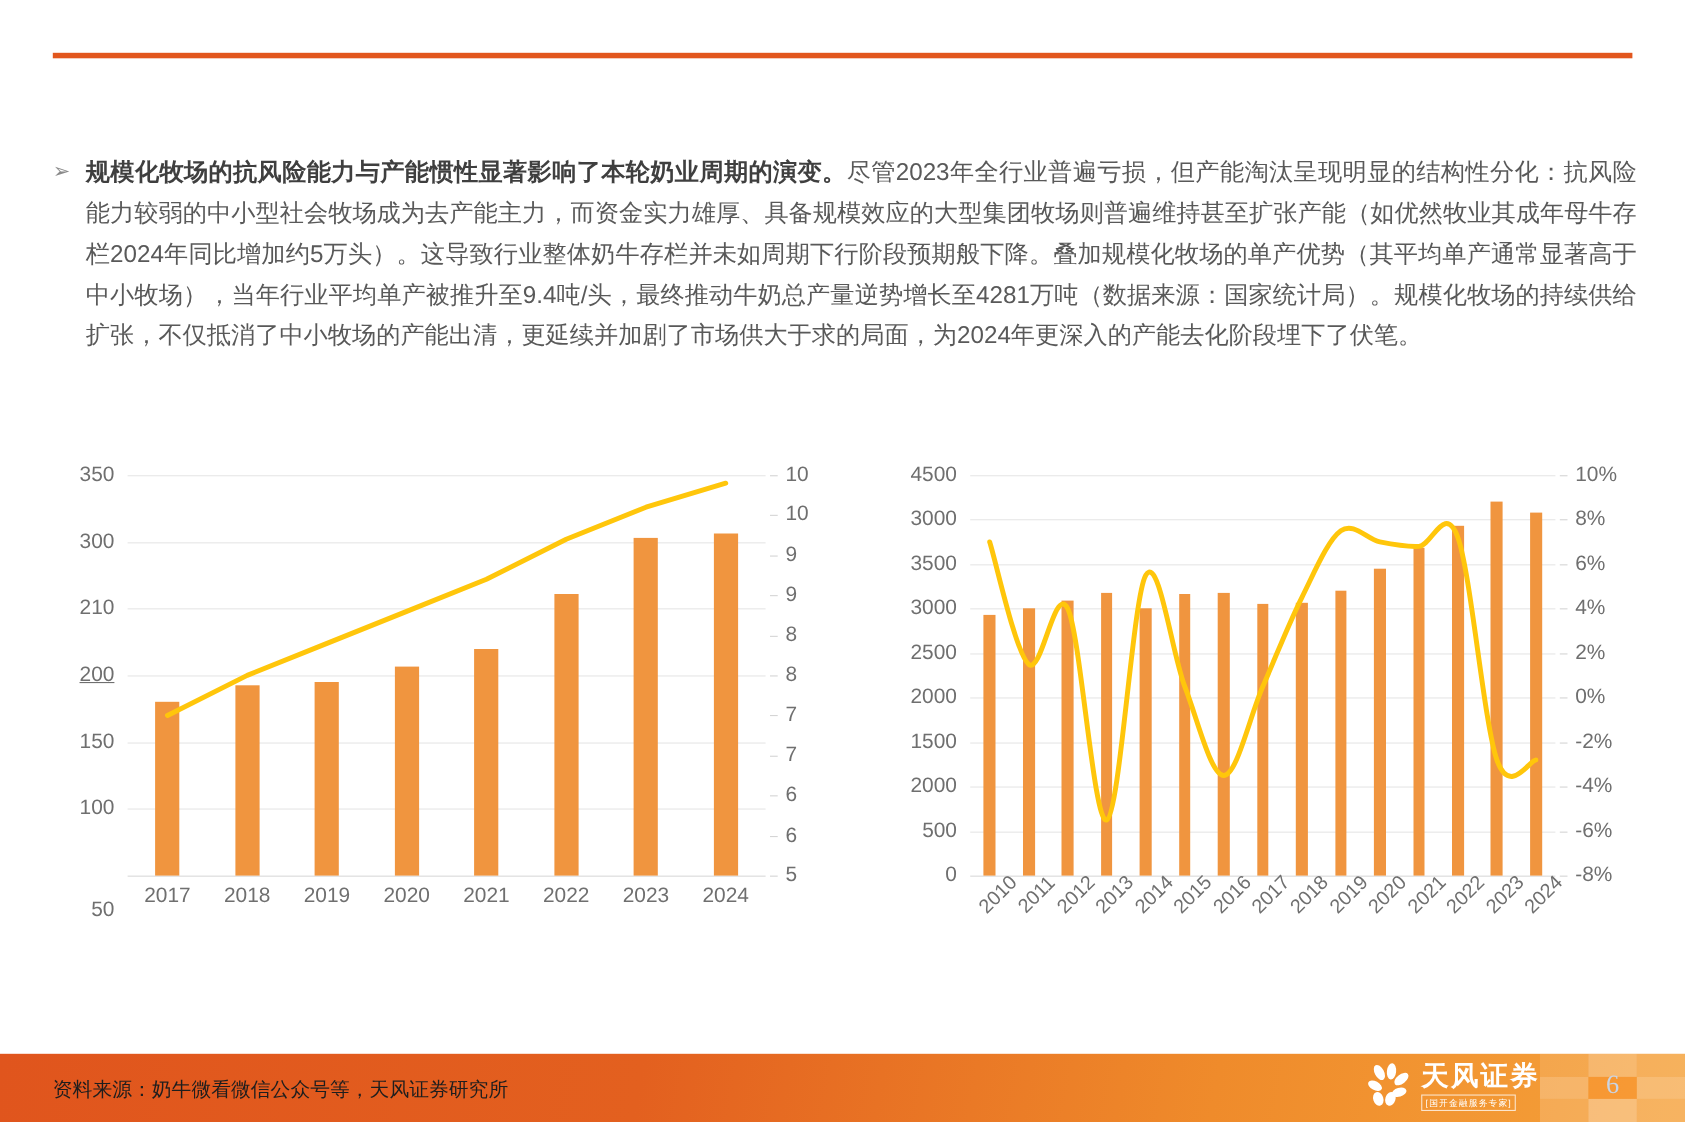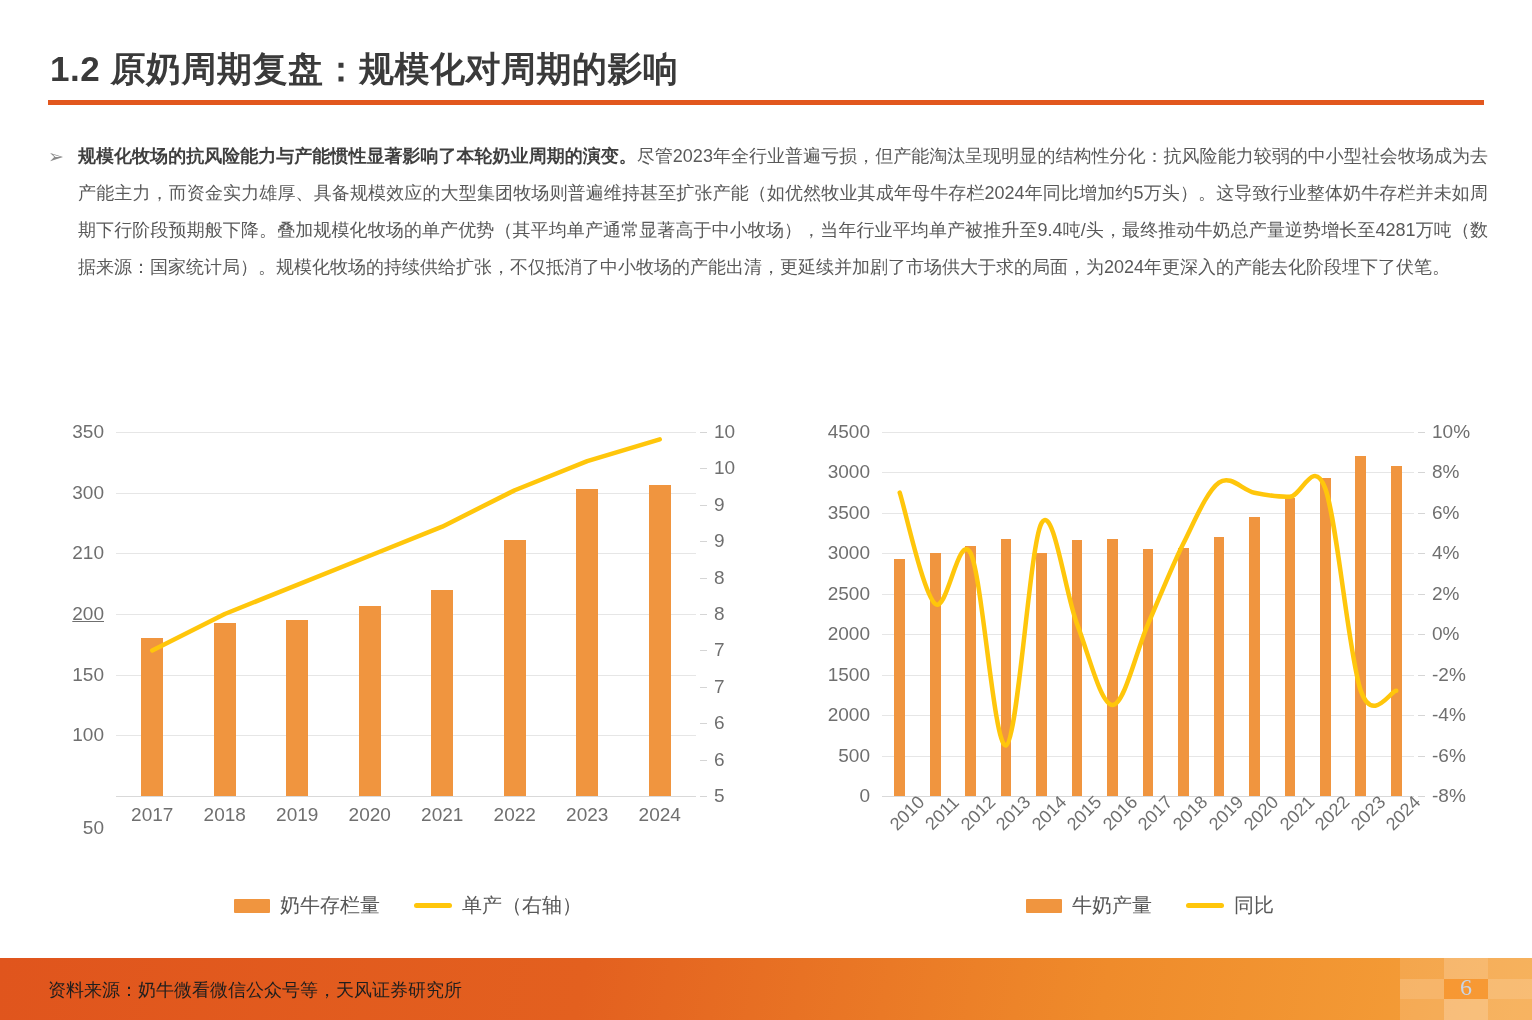--- a/index.html
+++ b/index.html
@@ -20,21 +20,21 @@
   }
   .title-rule{height:5px;background:#e2571e;width:1436px;}
 
   
   .body-wrap{position:absolute;left:48px;top:138px;width:1440px;display:flex;}
   .bullet-arrow{
     width:30px;flex:0 0 30px;color:#8a8a8a;font-size:19px;line-height:34px;
     padding-top:2px;text-align:left;
   }
   .para{
-    flex:1;font-size:18px;line-height:37px;color:#595959;
+    flex:1;font-size:22px;line-height:37px;color:#595959;
     text-align:justify;text-justify:inter-character;
   }
   .para b{color:#3f3f3f;font-weight:bold;}
 
   
   .panel{position:absolute;top:424px;}
   .panel-left{left:58px;width:700px;}
   .panel-right{left:800px;width:700px;}
   .fig-title{font-size:20px;color:#3a3a3a;margin:0 0 14px 6px;white-space:nowrap;}
   .fig-title .bold{font-weight:bold;}
@@ -100,21 +100,20 @@
     position:absolute;right:60px;top:16px;color:#c9d4e4;font-size:24px;
     font-family:"Liberation Serif",serif;
   }
 </style>
 </head>
 <body>
 
 <div class="slide">
 
   <div class="title-block">
-    <h1 class="slide-title">1.2 原奶周期复盘：规模化对周期的影响</h1>
     <div class="title-rule"></div>
   </div>
 
   <div class="body-wrap">
     <div class="bullet-arrow">➢</div>
     <div class="para">
       <b>规模化牧场的抗风险能力与产能惯性显著影响了本轮奶业周期的演变。</b><span>尽管2023年全行业普遍亏损，但产能淘汰呈现明显的结构性分化：抗风险能力较弱的中小型社会牧场成为去产能主力，而资金实力雄厚、具备规模效应的大型集团牧场则普遍维持甚至扩张产能（如优然牧业其成年母牛存栏2024年同比增加约5万头）。这导致行业整体奶牛存栏并未如周期下行阶段预期般下降。叠加规模化牧场的单产优势（其平均单产通常显著高于中小牧场），当年行业平均单产被推升至9.4吨/头，最终推动牛奶总产量逆势增长至4281万吨（数据来源：国家统计局）。规模化牧场的持续供给扩张，不仅抵消了中小牧场的产能出清，更延续并加剧了市场供大于求的局面，为2024年更深入的产能去化阶段埋下了伏笔。</span>
     </div>
   </div>
 
@@ -174,30 +173,20 @@
         <div class="ytick right" style="top: 153.6px; left: 656px;">8</div>
         <div class="tickmark" style="top: 153.6px; left: 642px;"></div>
         <div class="ytick right" style="top: 117.2px; left: 656px;">9</div>
         <div class="tickmark" style="top: 117.2px; left: 642px;"></div>
         <div class="ytick right" style="top: 80.8px; left: 656px;">9</div>
         <div class="tickmark" style="top: 80.8px; left: 642px;"></div>
         <div class="ytick right" style="top: 44.4px; left: 656px;">10</div>
         <div class="tickmark" style="top: 44.4px; left: 642px;"></div>
         <div class="ytick right" style="top: 8px; left: 656px;">10</div>
         <div class="tickmark" style="top: 8px; left: 642px;"></div>
-      </div>
-    <div class="legend" id="legend-left">
-        <div class="legend-item">
-          <span class="swatch-bar"></span>
-          <span>奶牛存栏量</span>
-        </div>
-        <div class="legend-item">
-          <span class="swatch-line"></span>
-          <span>单产（右轴）</span>
-        </div>
       </div>
   </div>
 
   <div class="panel panel-right">
     <div class="chart-area" id="chart-right">
       <div class="plot" style="margin-left: 82px; margin-right: 86px;">
           <div class="gridline base" style="top: 364px;"></div>
           <div class="gridline" style="top: 323.556px;"></div>
           <div class="gridline" style="top: 283.111px;"></div>
           <div class="gridline" style="top: 242.667px;"></div>
@@ -269,34 +258,43 @@
         <div class="tickmark" style="top: 169.778px; left: 618px;"></div>
         <div class="ytick right" style="top: 129.333px; left: 632px;">4%</div>
         <div class="tickmark" style="top: 129.333px; left: 618px;"></div>
         <div class="ytick right" style="top: 88.8889px; left: 632px;">6%</div>
         <div class="tickmark" style="top: 88.8889px; left: 618px;"></div>
         <div class="ytick right" style="top: 48.4444px; left: 632px;">8%</div>
         <div class="tickmark" style="top: 48.4444px; left: 618px;"></div>
         <div class="ytick right" style="top: 8px; left: 632px;">10%</div>
         <div class="tickmark" style="top: 8px; left: 618px;"></div>
       </div>
-    <div class="legend" id="legend-right">
-        <div class="legend-item">
-          <span class="swatch-bar"></span>
-          <span>牛奶产量</span>
-        </div>
-        <div class="legend-item">
-          <span class="swatch-line"></span>
-          <span>同比</span>
-        </div>
-      </div>
   </div>
 
   <div class="footer">
     <div class="footer-src">资料来源：奶牛微看微信公众号等，天风证券研究所</div>
+    <div class="footer-logo">
+      <div class="logo-mark">
+        <svg viewBox="0 0 44 44" width="44" height="44" aria-hidden="true">
+          <g fill="#ffffff">
+            <ellipse cx="15" cy="9" rx="4.2" ry="7.5" transform="rotate(-28 15 9)"></ellipse>
+            <ellipse cx="26" cy="8" rx="4.2" ry="7.5" transform="rotate(6 26 8)"></ellipse>
+            <ellipse cx="35" cy="15" rx="4.2" ry="7.5" transform="rotate(52 35 15)"></ellipse>
+            <ellipse cx="33" cy="27" rx="4.0" ry="6.8" transform="rotate(74 33 27)"></ellipse>
+            <ellipse cx="11" cy="21" rx="4.0" ry="6.8" transform="rotate(-62 11 21)"></ellipse>
+            <ellipse cx="14" cy="33" rx="4.6" ry="6.4" transform="rotate(-18 14 33)"></ellipse>
+            <ellipse cx="25" cy="33" rx="4.6" ry="6.4" transform="rotate(18 25 33)"></ellipse>
+          </g>
+        </svg>
+      </div>
+      <div class="logo-text">
+        <div class="logo-name">天风证券</div>
+        <div class="logo-sub">[国开金融服务专家]</div>
+      </div>
+    </div>
     <div class="footer-tiles">
       <div class="tile" style="left:0;top:0;width:44px;height:21px;background:rgba(255,255,255,.12)"></div>
       <div class="tile" style="left:44px;top:0;width:44px;height:21px;background:rgba(255,255,255,.28)"></div>
       <div class="tile" style="left:88px;top:0;width:44px;height:21px;background:rgba(255,255,255,.18)"></div>
       <div class="tile" style="left:0;top:21px;width:44px;height:20px;background:rgba(255,255,255,.26)"></div>
       <div class="tile" style="left:44px;top:21px;width:44px;height:20px;background:rgba(255,140,40,.25)"></div>
       <div class="tile" style="left:88px;top:21px;width:44px;height:20px;background:rgba(255,255,255,.30)"></div>
       <div class="tile" style="left:0;top:41px;width:44px;height:21px;background:rgba(255,255,255,.16)"></div>
       <div class="tile" style="left:44px;top:41px;width:44px;height:21px;background:rgba(255,255,255,.34)"></div>
       <div class="tile" style="left:88px;top:41px;width:44px;height:21px;background:rgba(255,255,255,.20)"></div>

